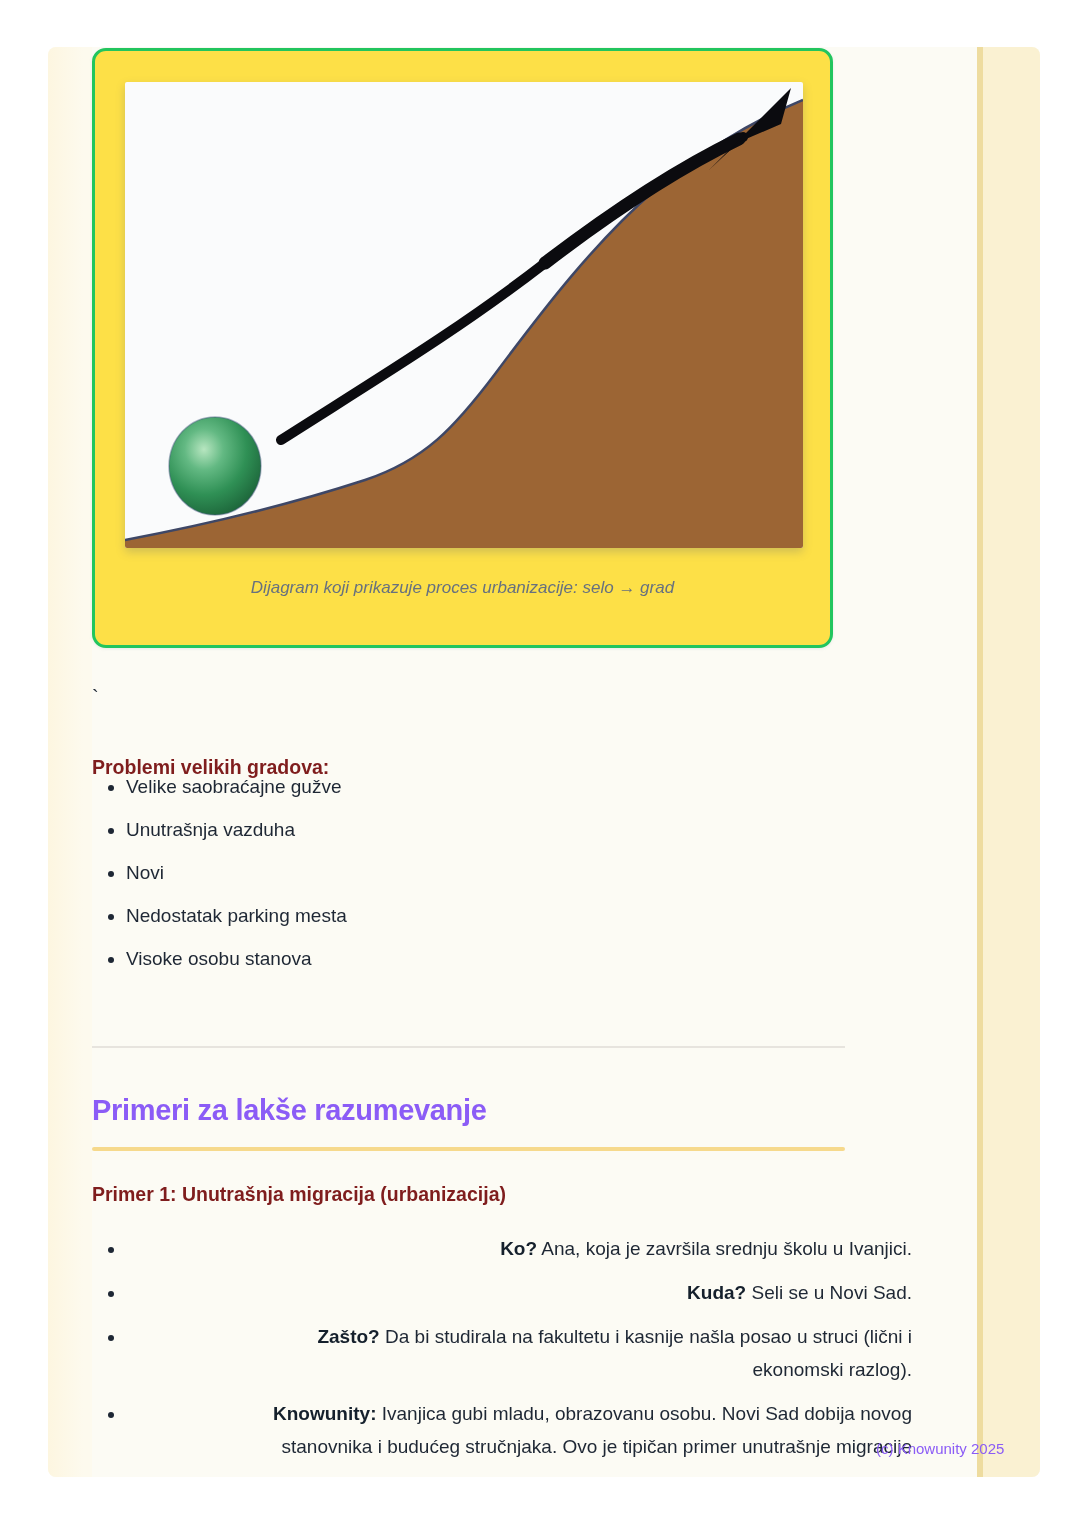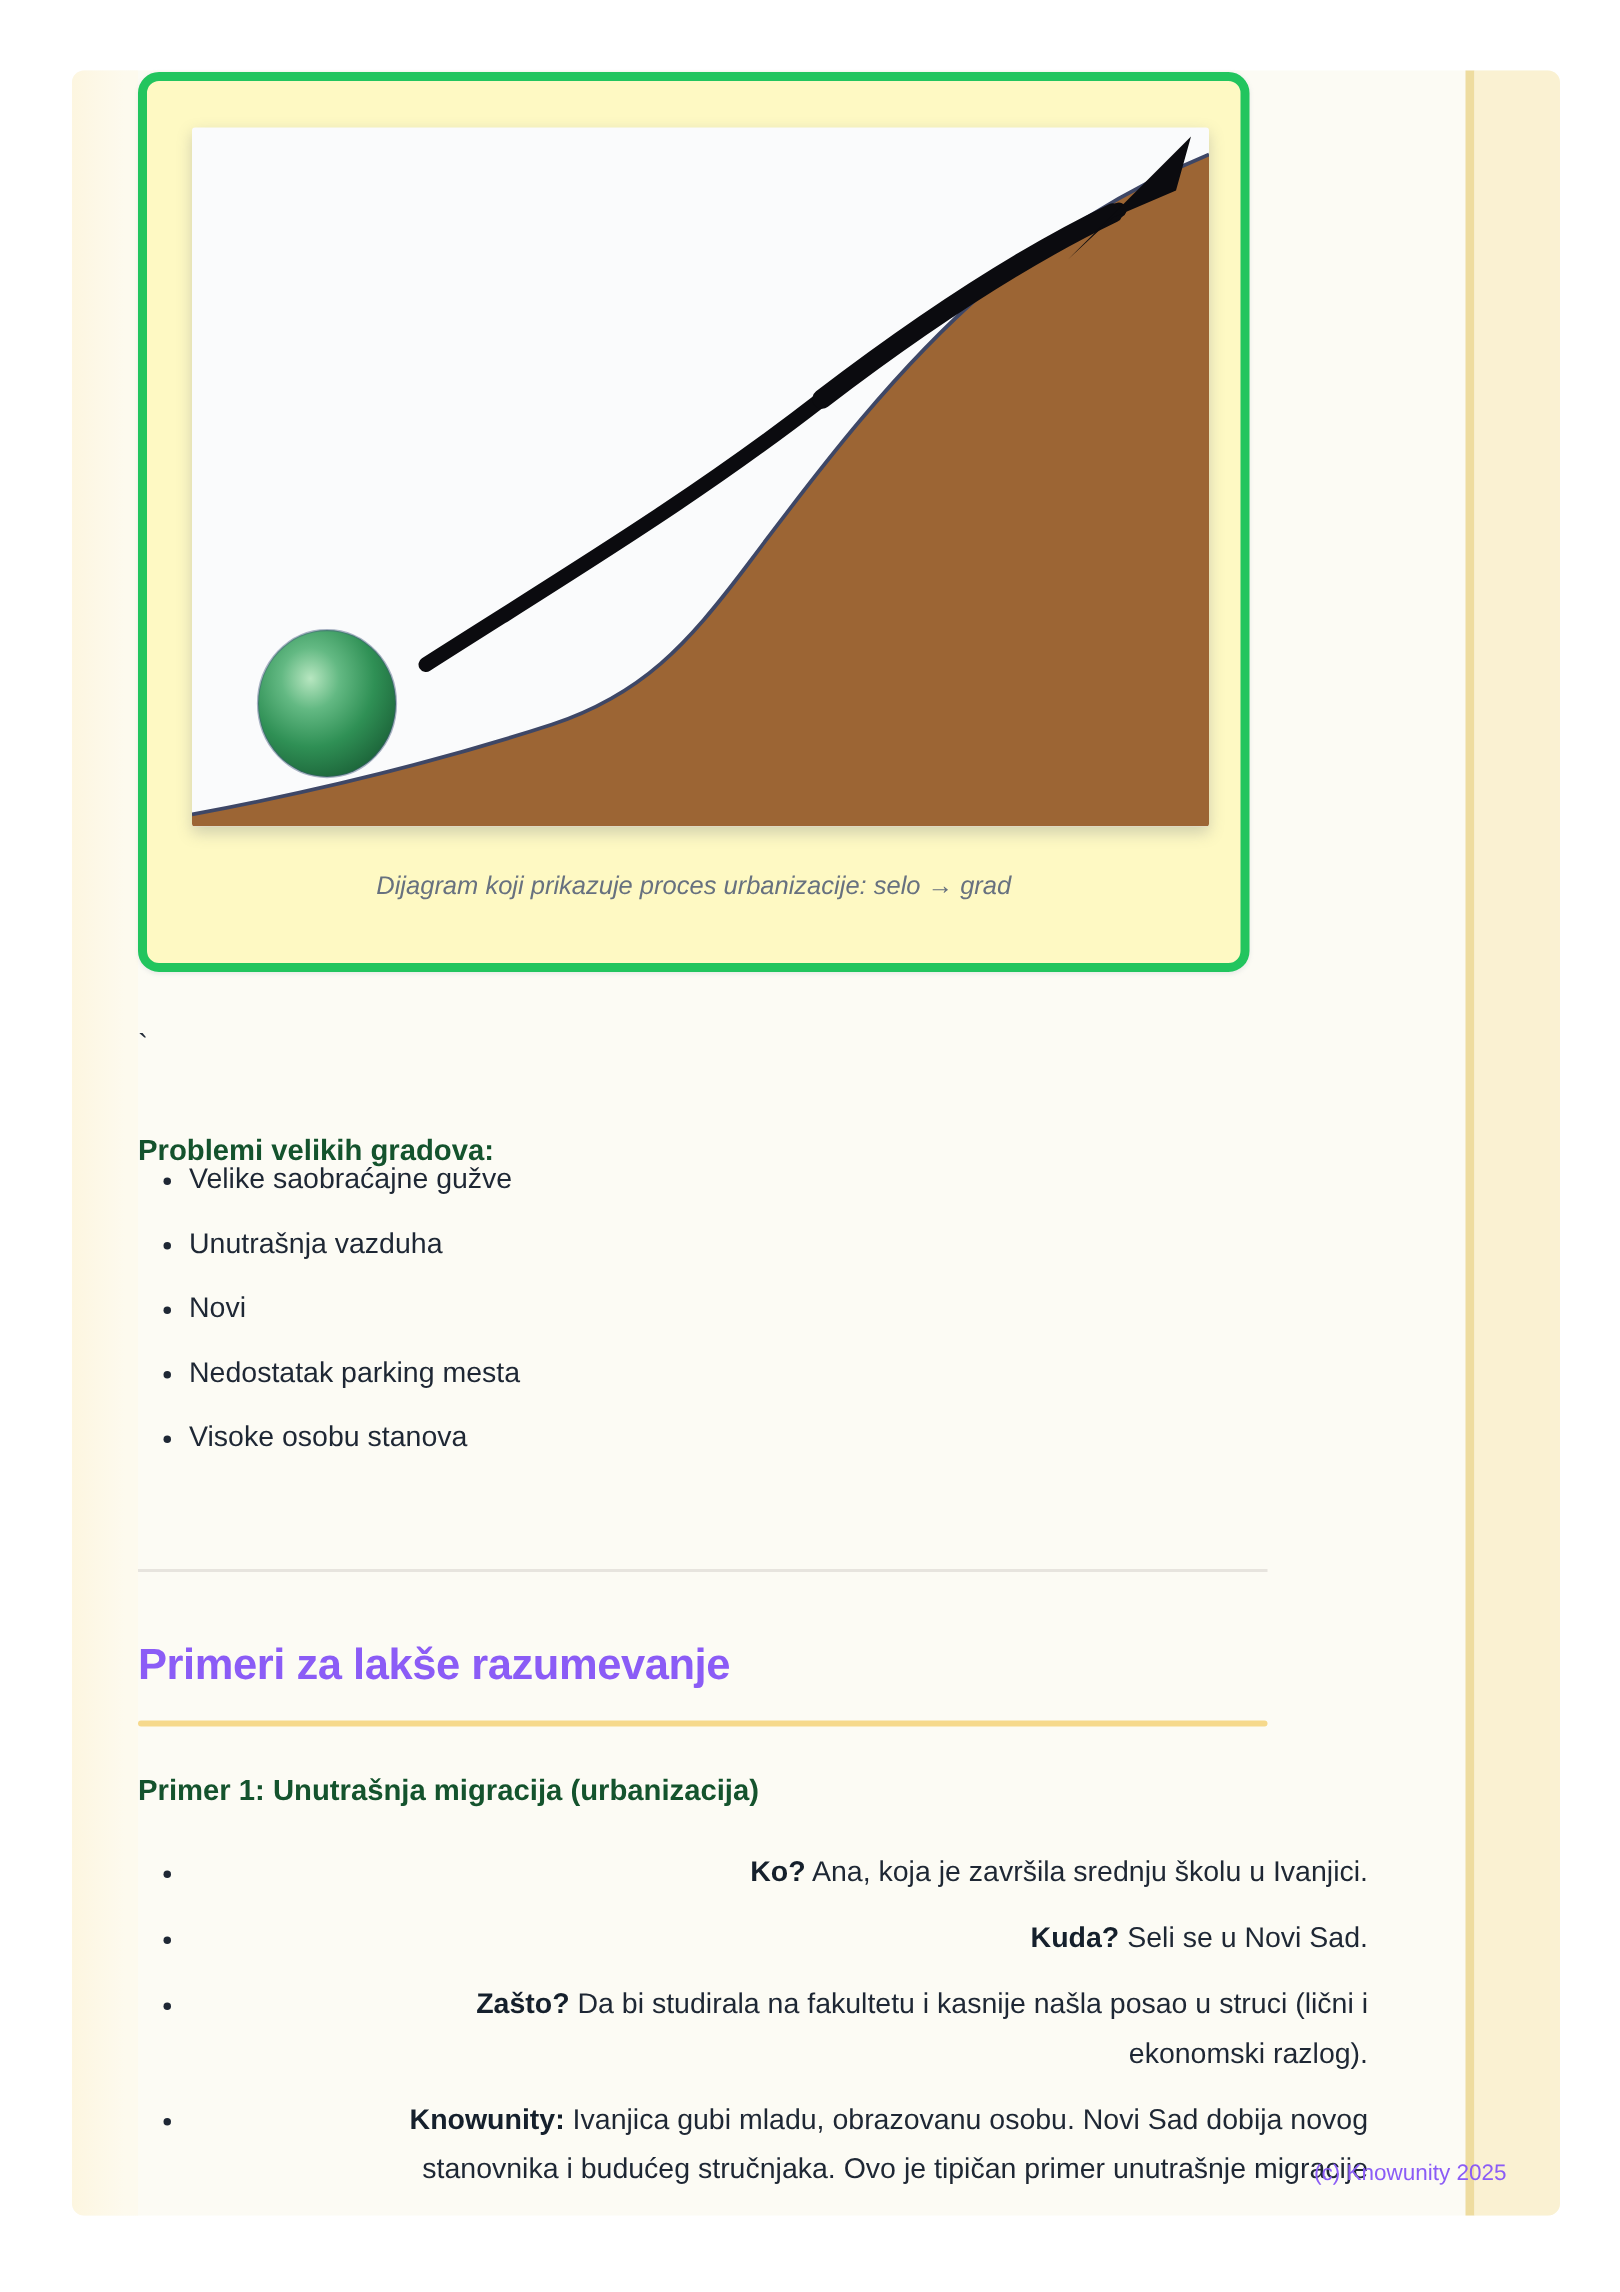--- a/index.html
+++ b/index.html
@@ -16,33 +16,33 @@
            background:#fcfbf4; border-radius:8px; }
   .left-band  { position:absolute; left:0; top:0; bottom:0; width:44px;
                 background:linear-gradient(90deg,#fdf6e0 0%,#fdfaee 80%);
                 border-radius:8px 0 0 8px; }
   .right-line { position:absolute; right:57px; top:0; bottom:0; width:6px; background:#eedc9f; }
   .right-strip{ position:absolute; right:0; top:0; bottom:0; width:57px;
                 background:#faf1d2; border-radius:0 8px 8px 0; }
 
   
   .figure-card { position:absolute; left:92px; top:48px; width:741px; height:600px;
-                 background:#fef9c3; border:6px solid #22c55e; border-radius:14px;
+                 background:#fde047; border:3px solid #22c55e; border-radius:14px;
                  box-shadow:0 1px 3px rgba(150,160,175,.18); }
   .figure-panel { position:absolute; left:30px; top:31px; width:678px; height:466px;
                   background:#fafbfc; border-radius:2px;
                   box-shadow:0 4px 10px rgba(90,100,120,.28); overflow:hidden; }
   .figure-panel svg { display:block; width:678px; height:466px; }
   .figure-caption { position:absolute; left:0; width:100%; top:524px; text-align:center;
                     font-style:italic; font-size:17px; line-height:26px; color:#67717f; }
 
   .stray { position:absolute; left:92px; top:686px; font-size:20px; color:#222b38; }
 
   .h3 { position:absolute; left:92px; margin:0; font-size:19.5px; font-weight:bold;
-        line-height:26px; color:#14532d; }
+        line-height:26px; color:#7f1d1d; }
   #h3-problems { top:754px; }
   #h3-primer   { top:1181px; }
 
   ul.doc-list { position:absolute; left:92px; margin:0; padding-left:34px; list-style:disc; }
   ul.doc-list li { font-size:19px; line-height:33px; }
   #list-problems { top:770px; width:700px; }
   #list-problems li { margin-bottom:10px; }
   #list-examples { top:1232px; width:820px;text-align:right; }
   #list-examples li { margin-bottom:11px; }
   #list-examples .lead { font-weight:bold; color:#15202c; }

